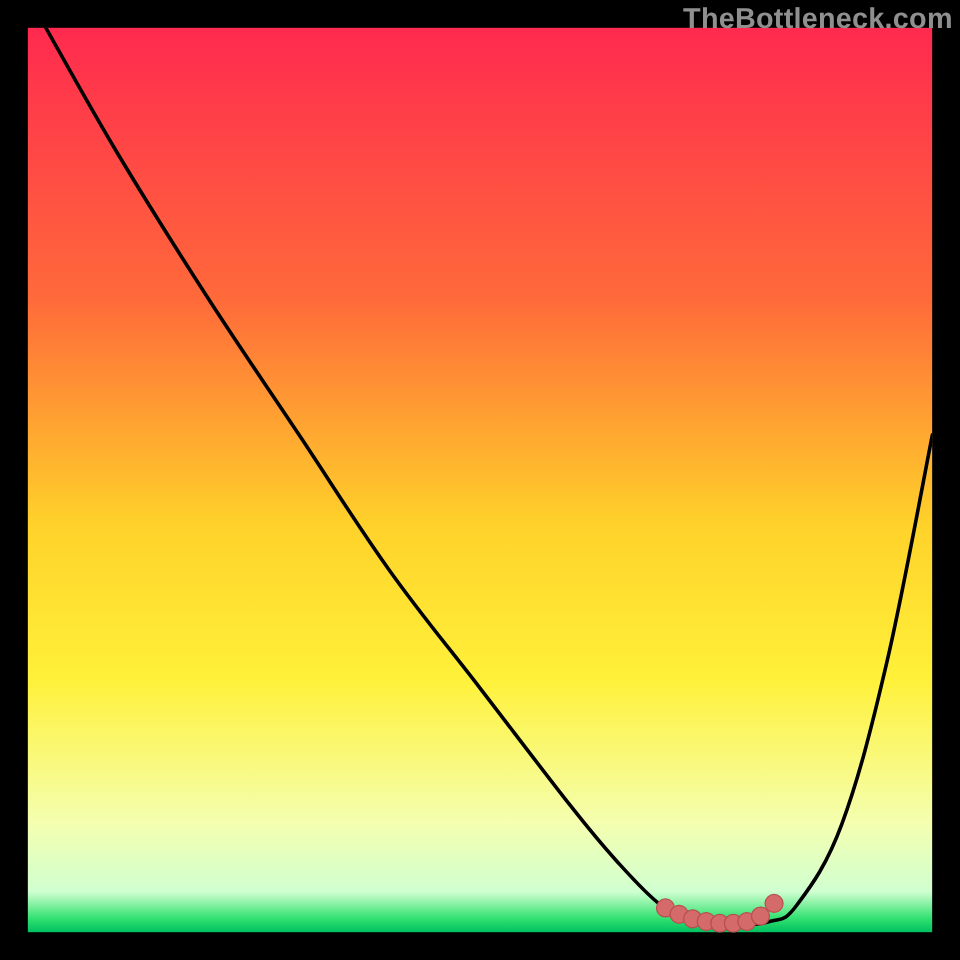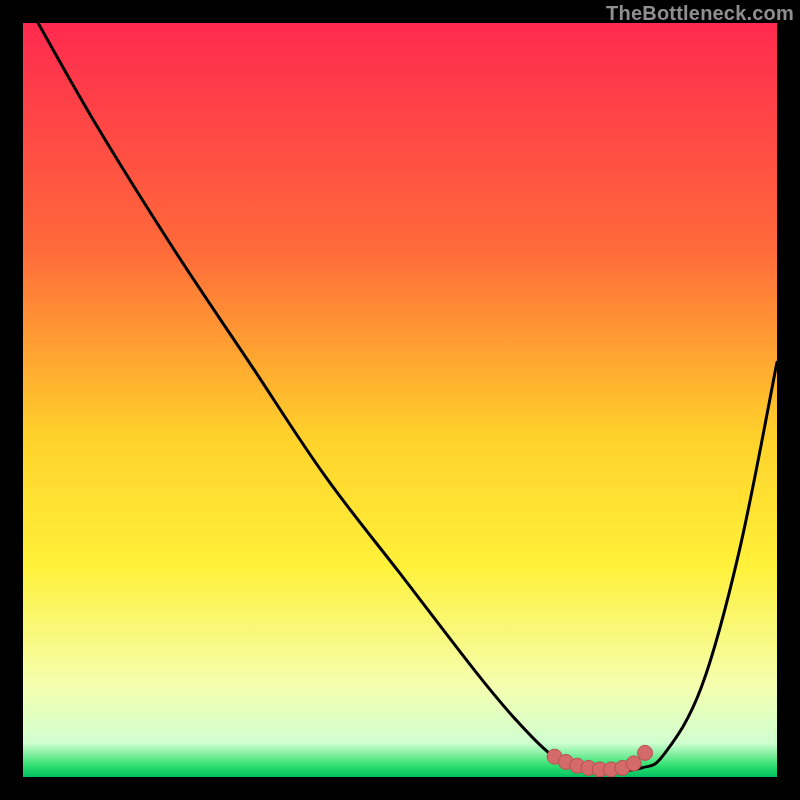--- a/index.html
+++ b/index.html
@@ -38,21 +38,21 @@
     top: 0;
     width: 754px;
     height: 754px;
     pointer-events: none;
   }
   .watermark {
     position: absolute;
     top: 2px;
     right: 6px;
     font-family: Arial, Helvetica, sans-serif;
-    font-size: 20px;
+    font-size: 24px;
     font-weight: 600;
     color: #8f8f8f;
     letter-spacing: 0.2px;
     text-align: left;
   }
 </style>
 </head>
 <body>
 
 <div class="frame">

